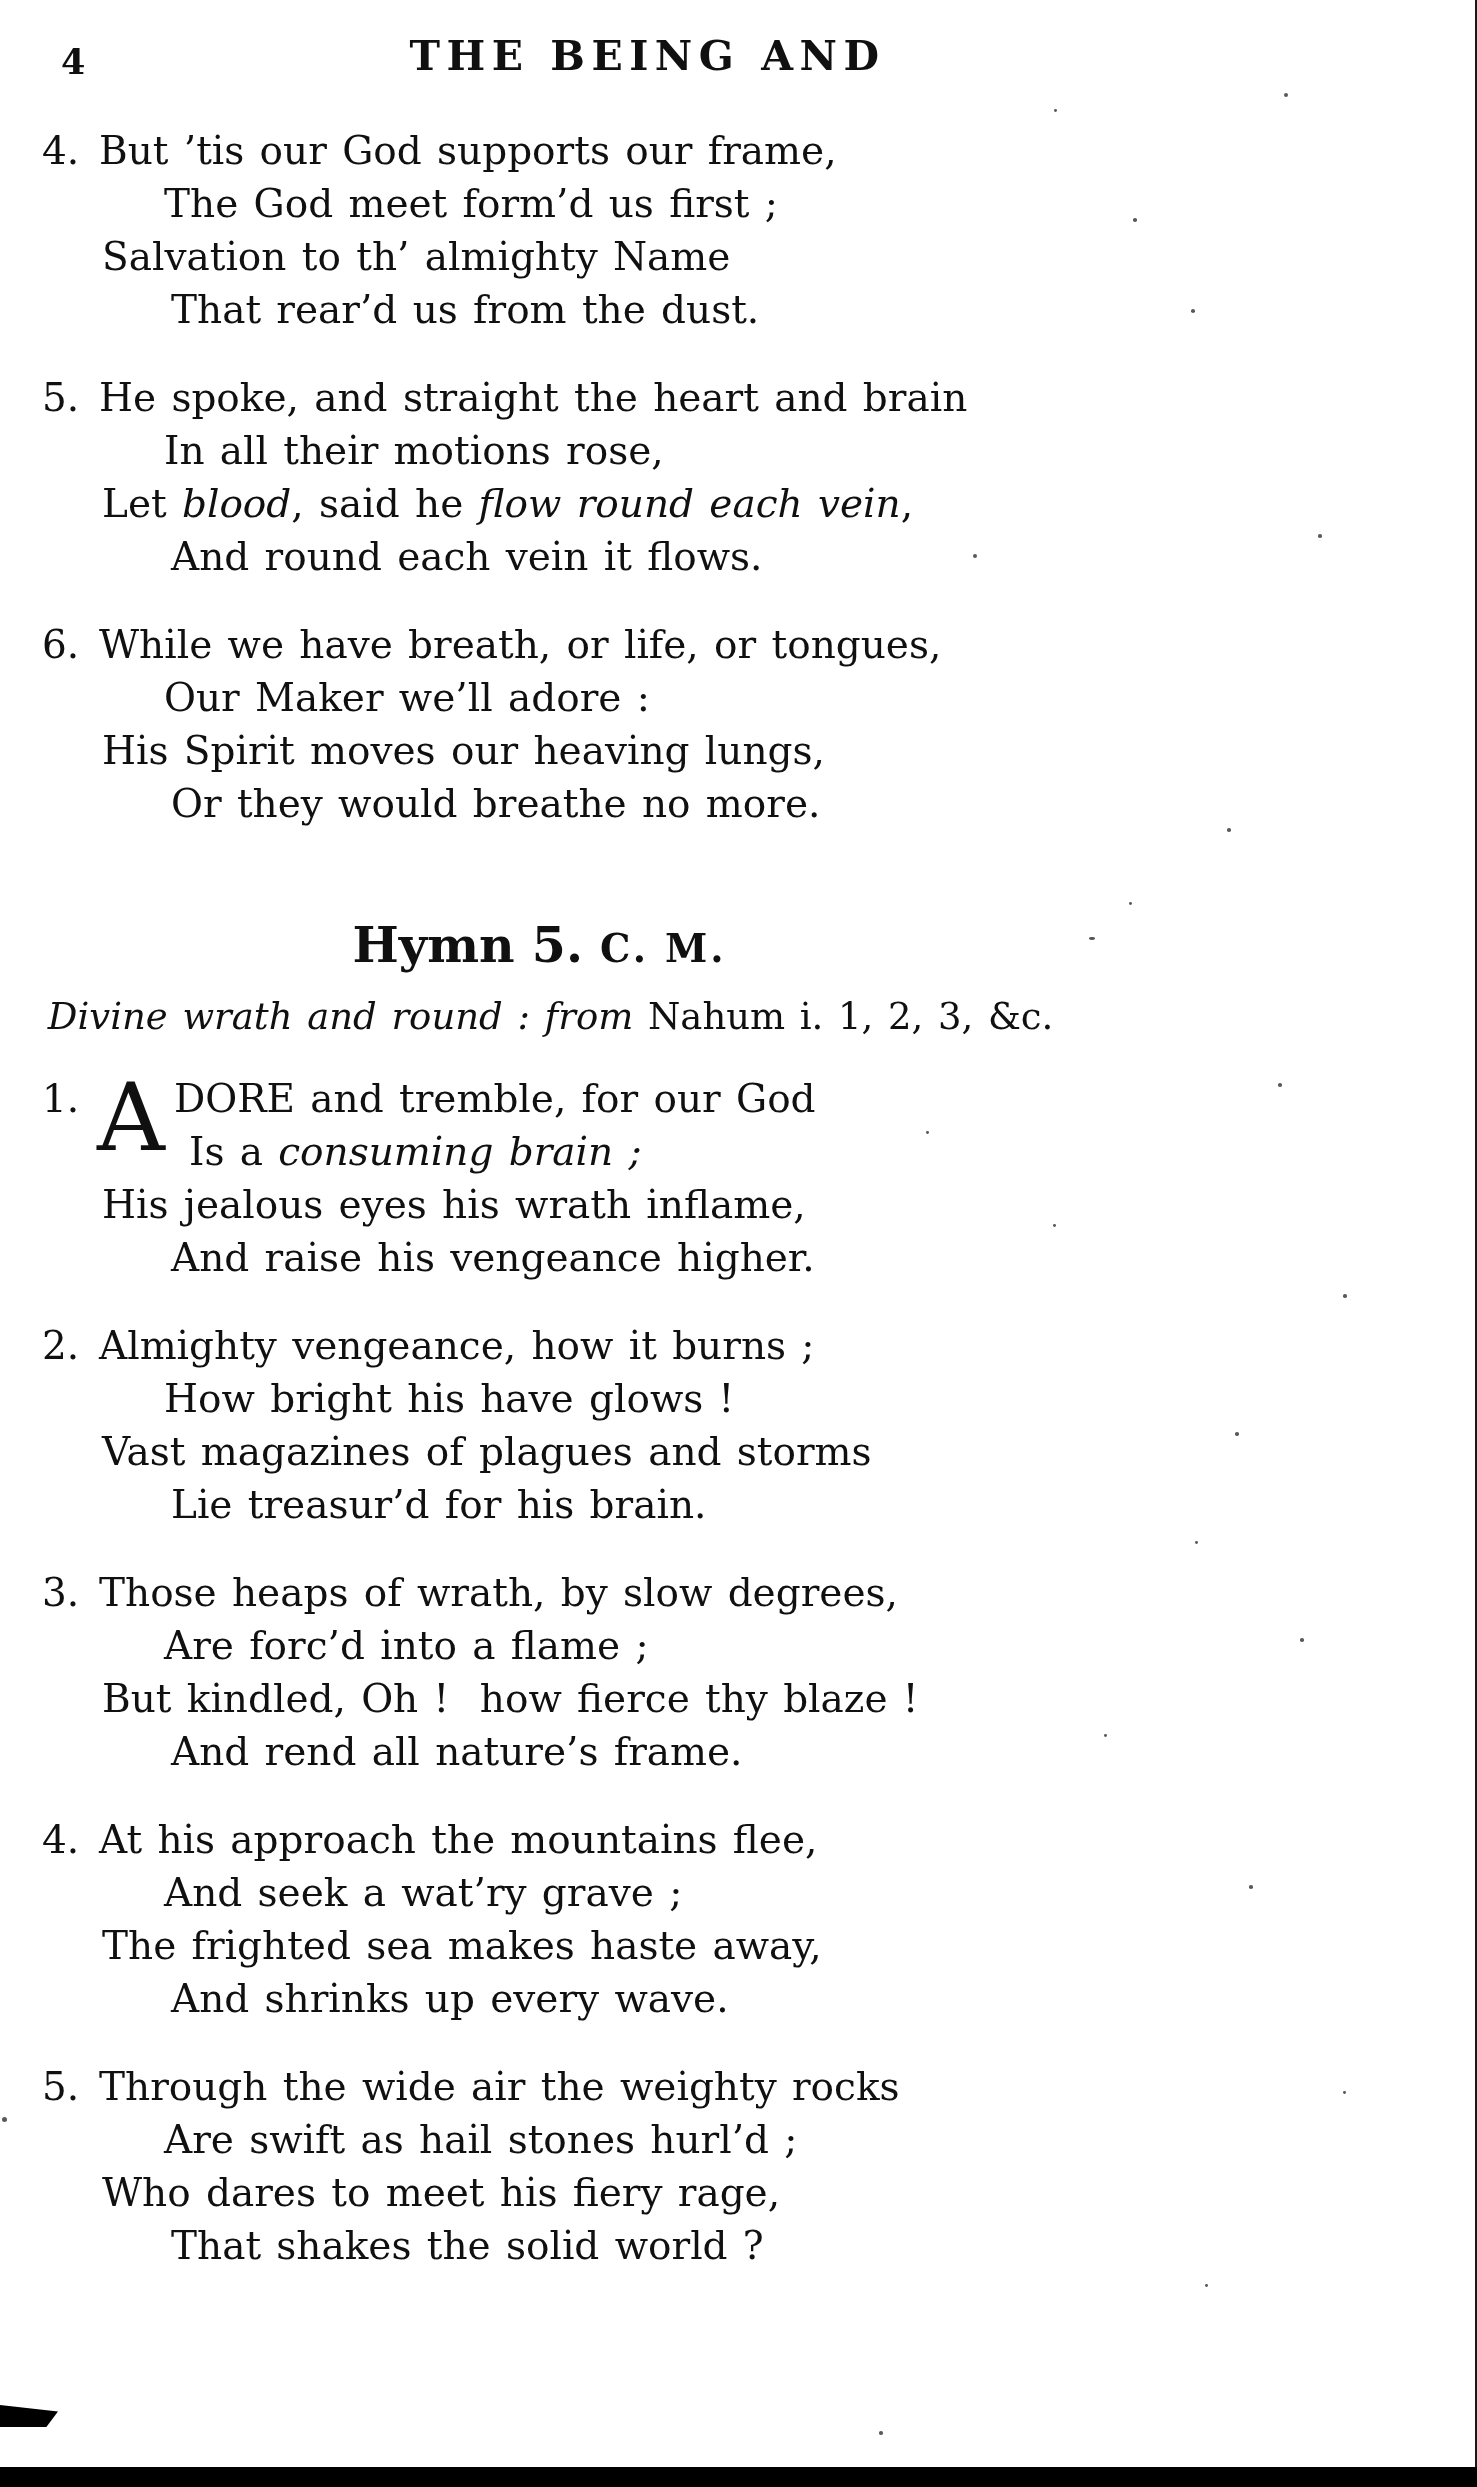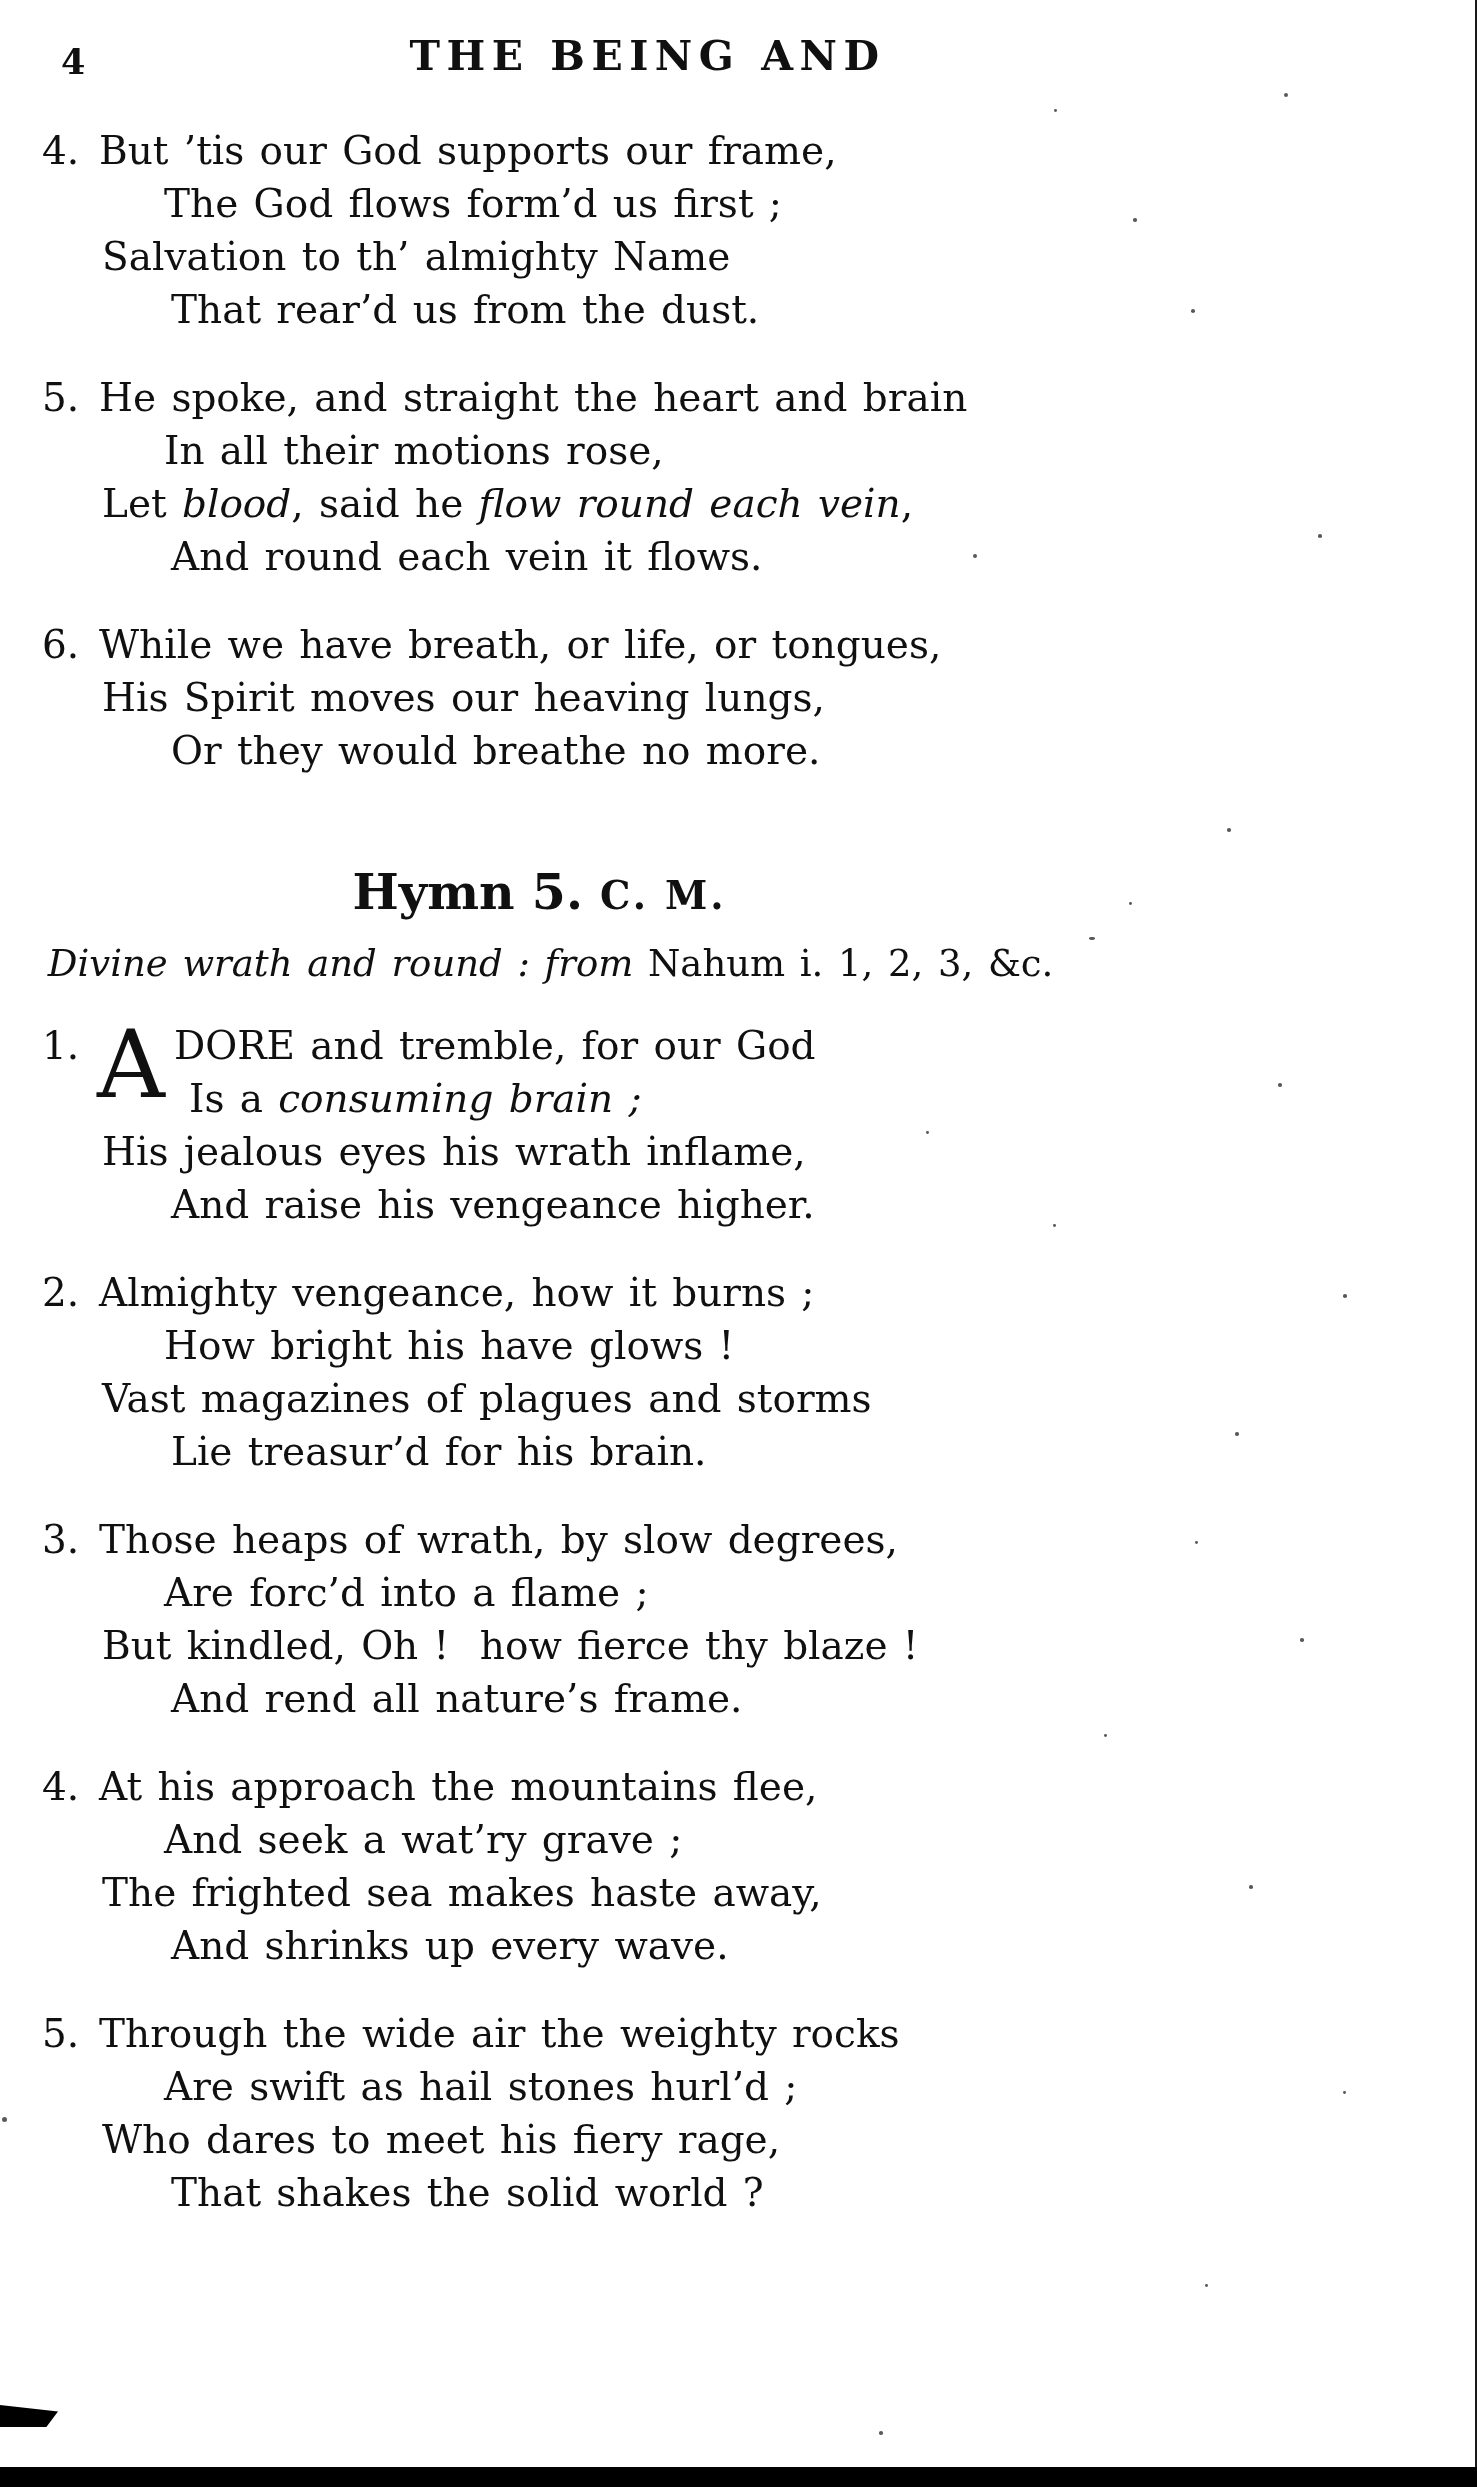--- a/index.html
+++ b/index.html
@@ -65,32 +65,33 @@
   <div class="content">
 
     <div class="header-row">
       <div class="page-num">4</div>
       <div class="running-title">THE BEING AND</div>
     </div>
 
     <div class="verses">
         <div class="verse">
           <div class="line line-a"><span class="vnum">4.</span><span>But ’tis our God supports our frame,</span></div>
-          <div class="line line-b"><span>The God flows form’d us first ;</span></div>
+          <div class="line line-b"><span>The God meet form’d us first ;</span></div>
           <div class="line line-c"><span>Salvation to th’ almighty Name</span></div>
           <div class="line line-d"><span>That rear’d us from the dust.</span></div>
         </div>
         <div class="verse">
           <div class="line line-a"><span class="vnum">5.</span><span>He spoke, and straight the heart and brain</span></div>
           <div class="line line-b"><span>In all their motions rose,</span></div>
           <div class="line line-c"><span>Let </span><i>blood</i><span>, said he </span><i>flow round each vein</i><span>,</span></div>
           <div class="line line-d"><span>And round each vein it flows.</span></div>
         </div>
         <div class="verse">
           <div class="line line-a"><span class="vnum">6.</span><span>While we have breath, or life, or tongues,</span></div>
+          <div class="line line-b"><span>Our Maker we’ll adore :</span></div>
           <div class="line line-c"><span>His Spirit moves our heaving lungs,</span></div>
           <div class="line line-d"><span>Or they would breathe no more.</span></div>
         </div>
       </div>
 
     <div class="hymn-block">
       <div class="hymn-heading">
         <span>Hymn 5.</span>
         <span class="hymn-meter">C. M.</span>
       </div>

